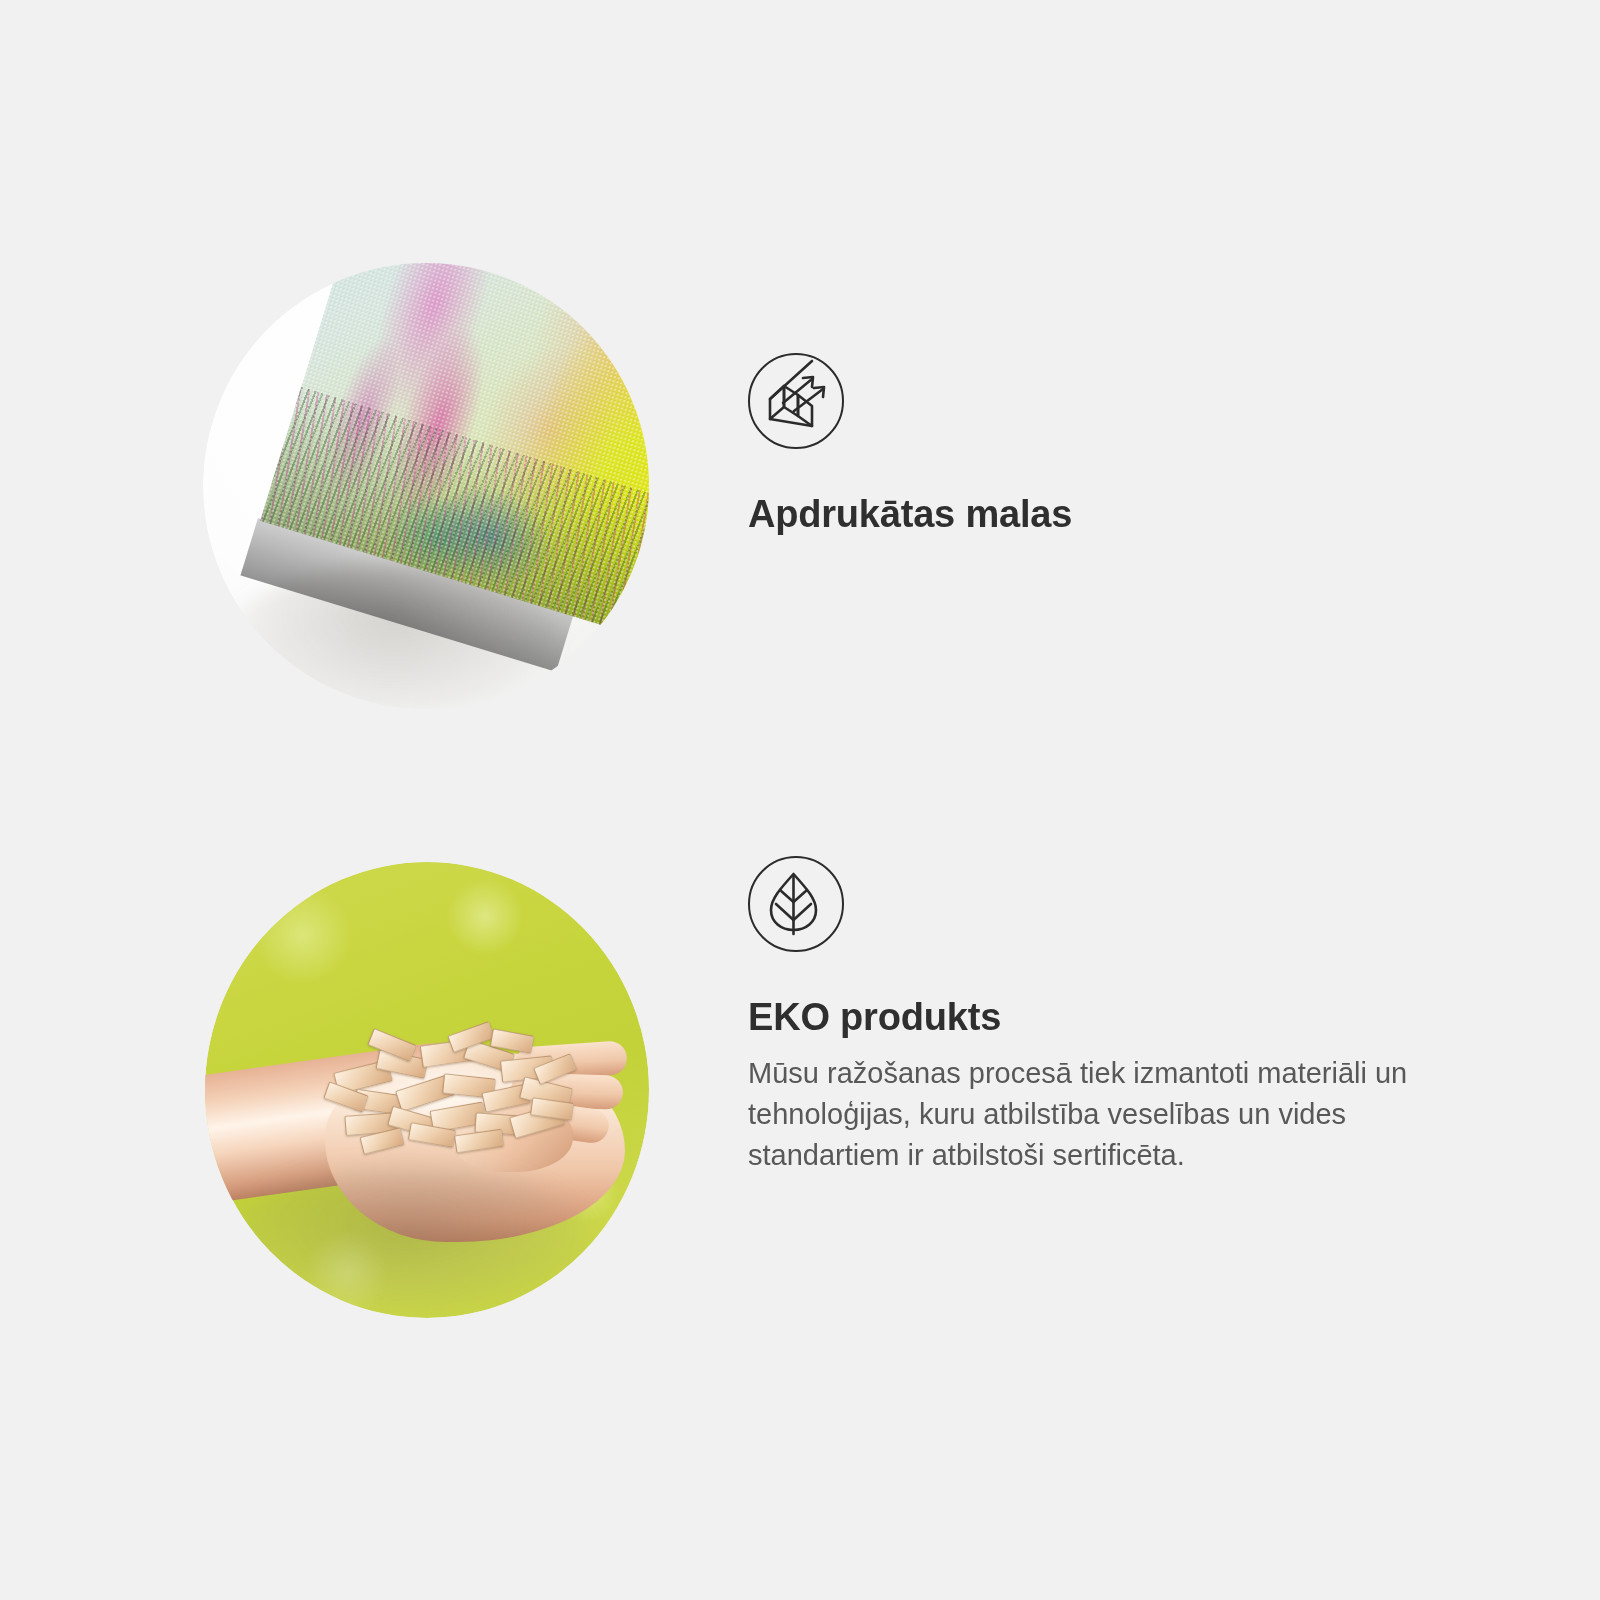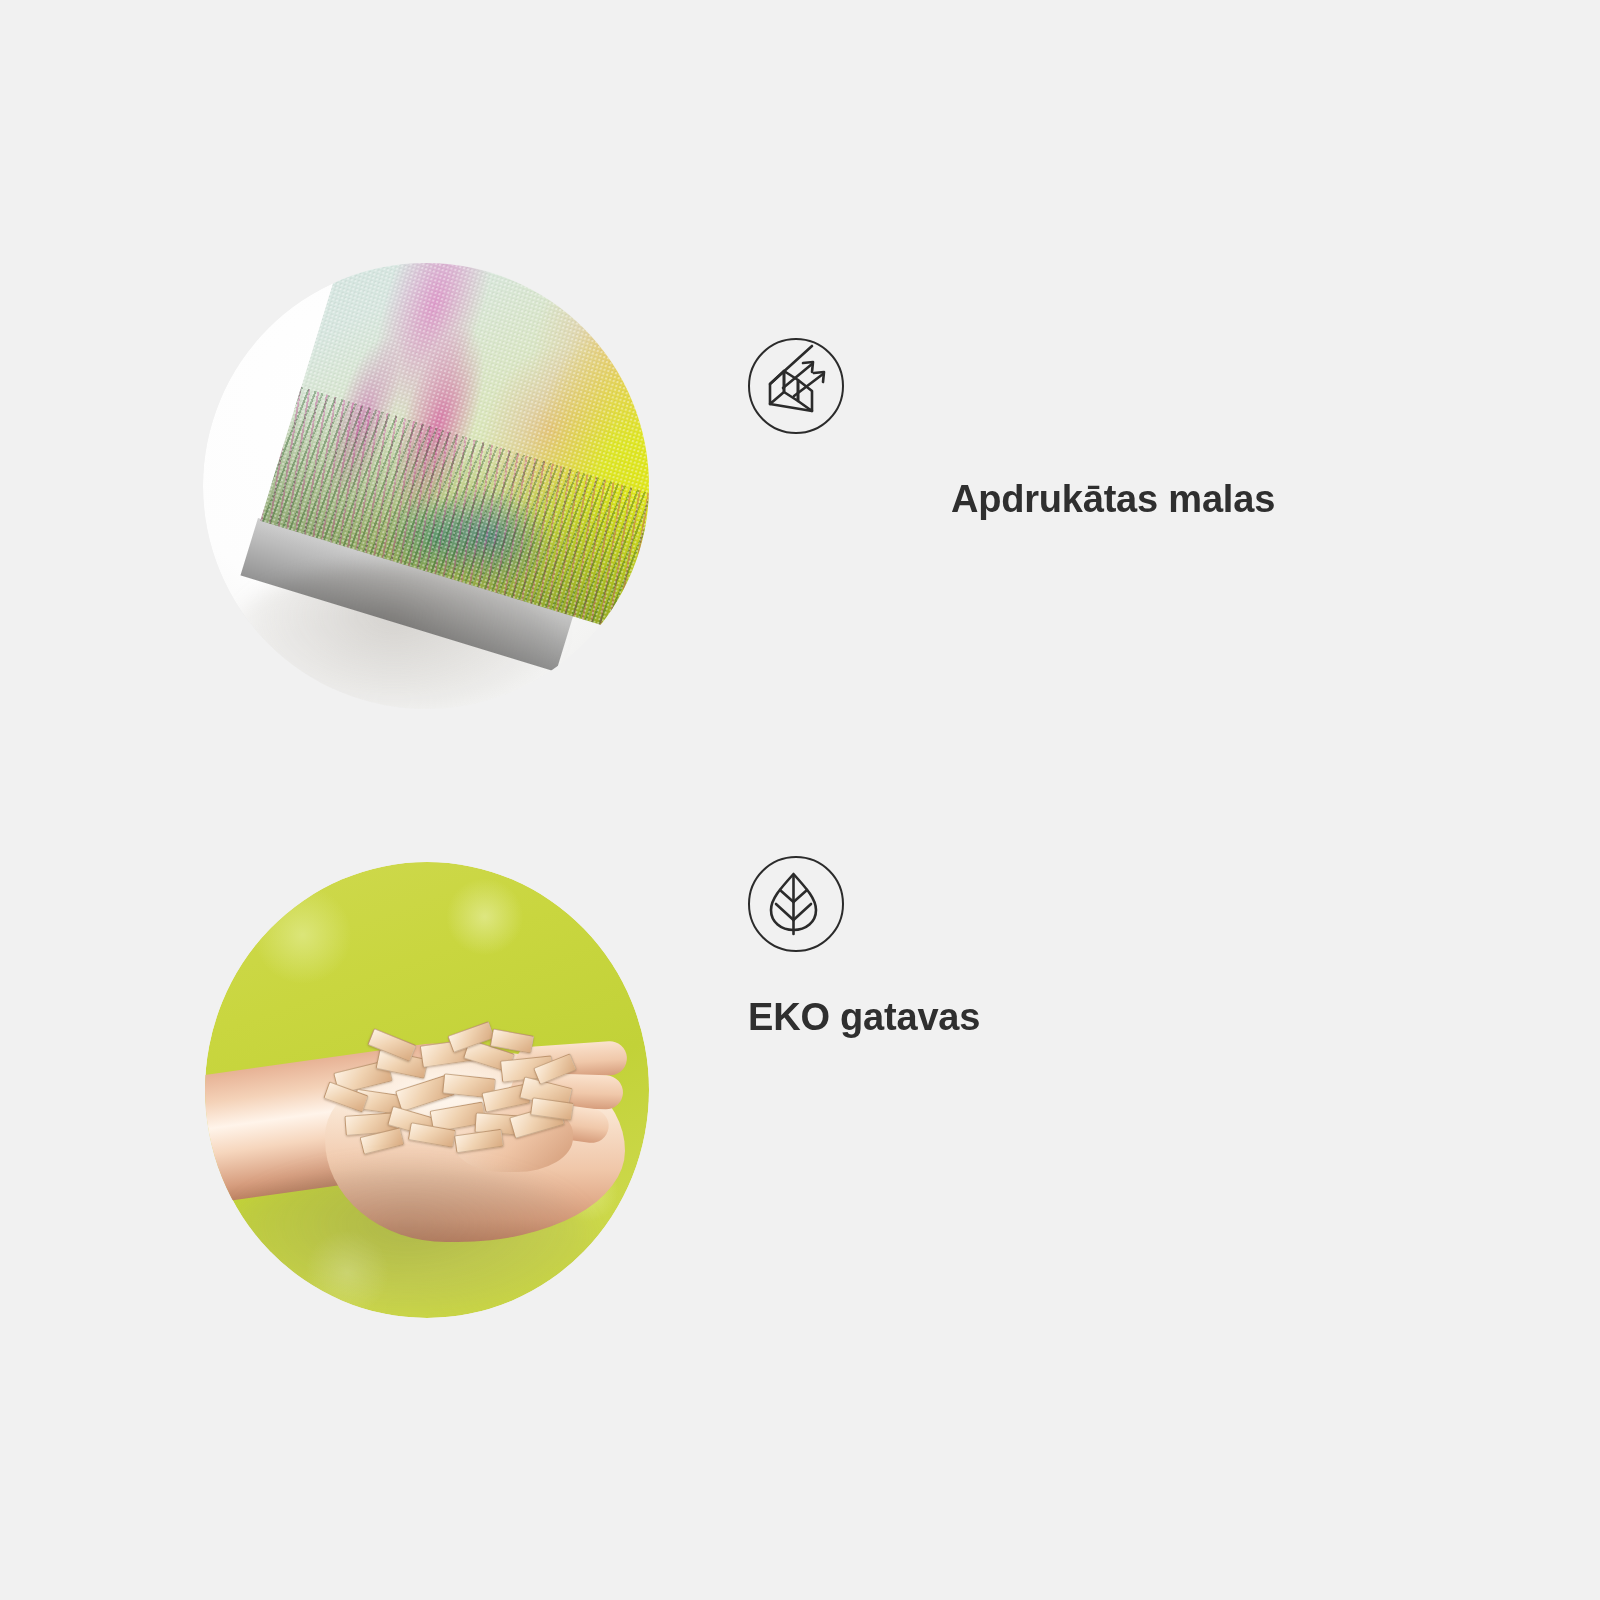--- a/index.html
+++ b/index.html
@@ -212,21 +212,21 @@
     border-radius: 2px;
     box-shadow: 0 1px 2px rgba(120,88,60,.35);
   }
 
   
   .text-col {
     position: absolute;
     left: 748px;
     width: 730px;
   }
-  .text-1 { top: 338px; text-align: center; }
+  .text-1 { top: 353px; }
   .text-2 { top: 856px; }
 
   .icon-circle {
     width: 92px;
     height: 92px;
     border-radius: 50%;
     border: 2.5px solid #2b2b2b;
     display: block;
     margin-bottom: 44px;
   }
@@ -333,16 +333,17 @@
         <g fill="none" stroke="#2b2b2b" stroke-width="2.6" stroke-linecap="round" stroke-linejoin="round">
           <path d="M43.5 16 C57 31 66 41 66 52 C66 64 56 72 43.5 72 C31 72 21 64 21 52 C21 41 30 31 43.5 16 Z"></path>
           <path d="M43.5 18 L43.5 76"></path>
           <path d="M43.5 44 L30 32"></path>
           <path d="M43.5 44 L57 32"></path>
           <path d="M43.5 62 L26 46"></path>
           <path d="M43.5 62 L61 46"></path>
         </g>
       </svg>
     </span>
-    <h2 class="feature-title">EKO gatavas</h2>
+    <h2 class="feature-title">EKO produkts</h2>
+    <p class="feature-desc">Mūsu ražošanas procesā tiek izmantoti materiāli un tehnoloģijas, kuru atbilstība veselības un vides standartiem ir atbilstoši sertificēta.</p>
   </div>
 
 </div>
 
 </body></html>

